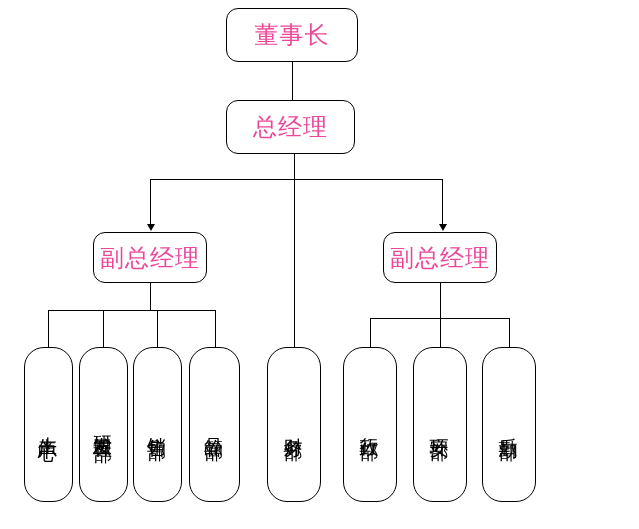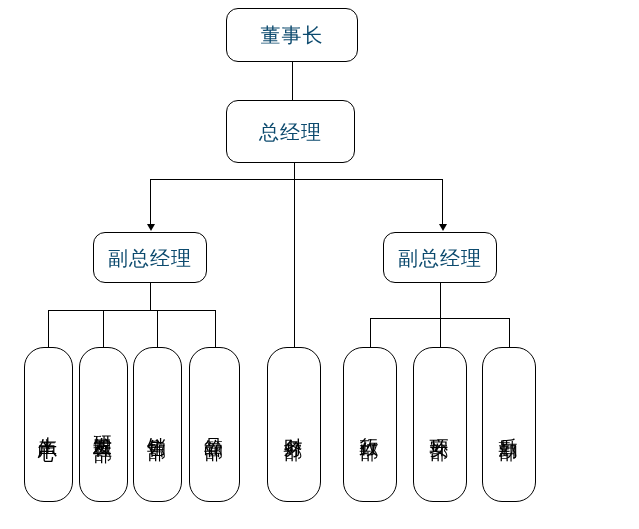--- a/index.html
+++ b/index.html
@@ -25,23 +25,23 @@
     border: 1px solid #000000;
     display: flex;
     align-items: center;
     justify-content: center;
     z-index: 3;
   }
   .node.horiz {
     border-radius: 12px;
   }
   .node.horiz .node-label {
-    font-size: 20px;
+    font-size: 24px;
     line-height: 1;
-    color: #0c4a6e;
+    color: #ec4899;
     letter-spacing: 1px;
     white-space: nowrap;
   }
   .node.vert {
     border-radius: 20px;
   }
   .node.vert .node-label {
     font-size: 19px;
     line-height: 1.16;
     color: #000000;
@@ -72,21 +72,21 @@
 <body>
 
 <div id="chart-canvas">
 
   <div class="node horiz" style="left:226px; top:8px; width:132px; height:54px;">
     <span class="node-label">董事长</span>
   </div>
 
   <div class="conn v" style="left:292px; top:62px; height:38px;"></div>
 
-  <div class="node horiz" style="left:226px; top:100px; width:129px; height:63px;">
+  <div class="node horiz" style="left:226px; top:100px; width:129px; height:54px;">
     <span class="node-label">总经理</span>
   </div>
 
   <div class="conn v" style="left:294px; top:154px; height:26px;"></div>
 
   <div class="conn h" style="left:150px; top:179px; width:293px;"></div>
 
   <div class="conn v" style="left:150px; top:179px; height:46px;"></div>
   <div class="arrow" style="left:147px; top:224px;"></div>
 

